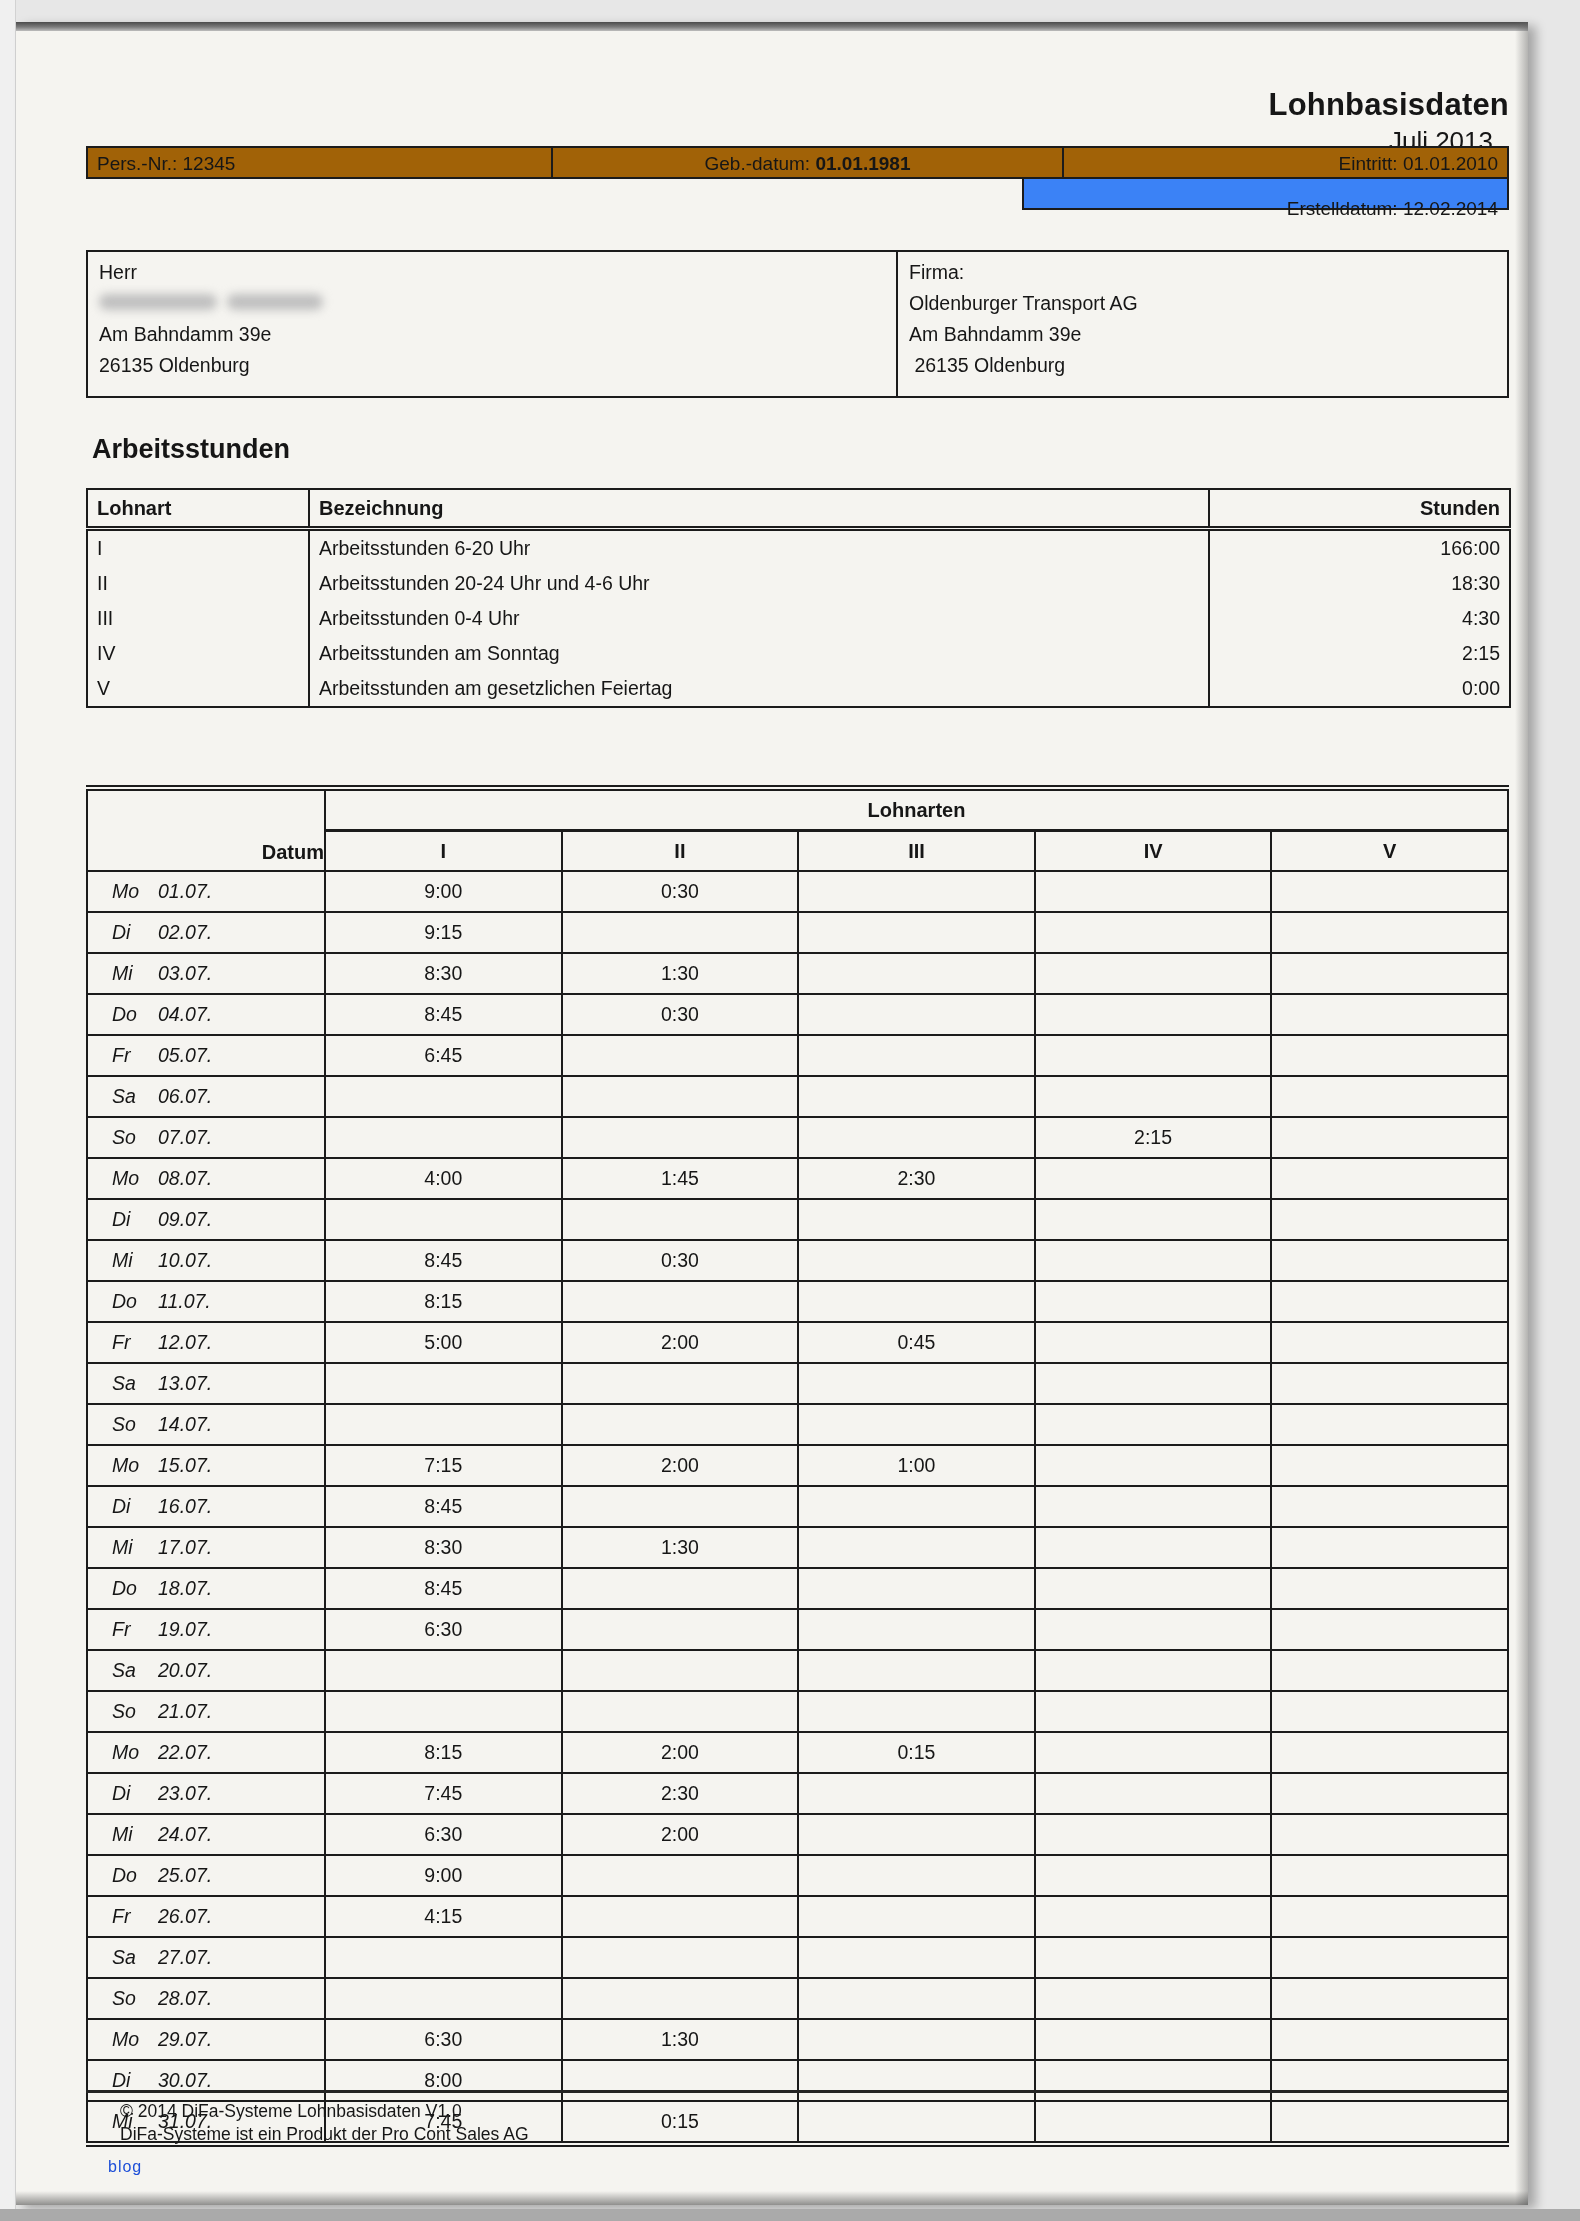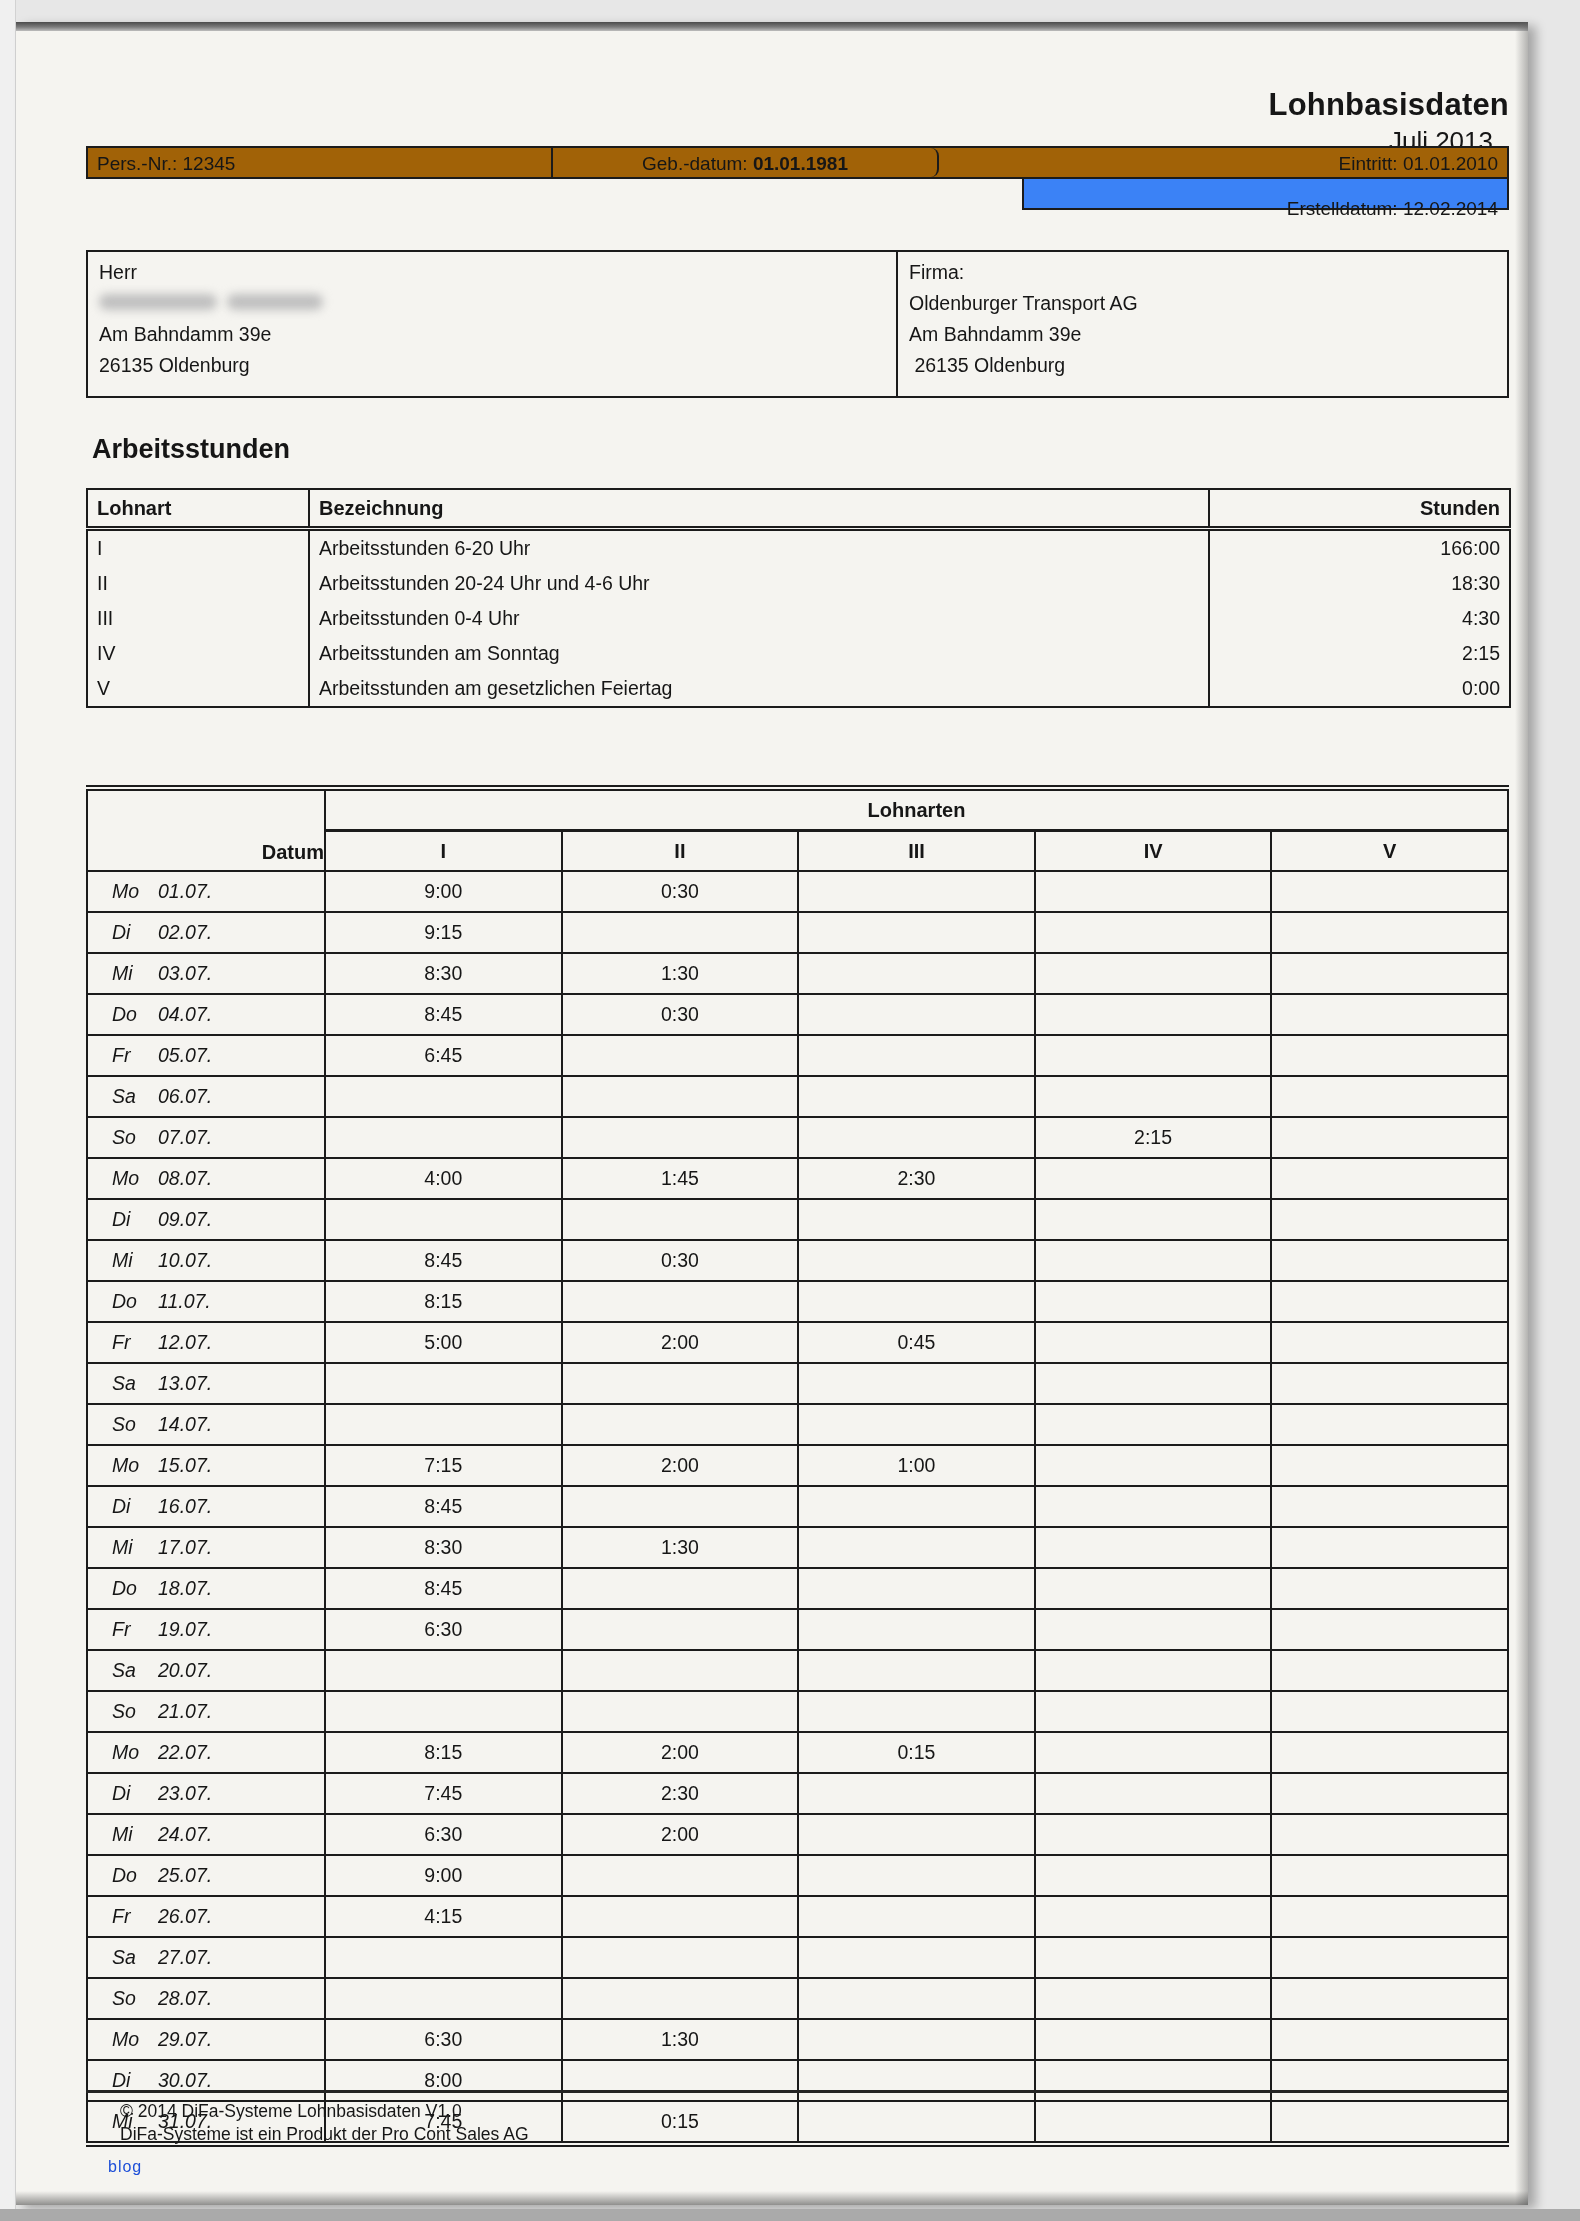--- a/index.html
+++ b/index.html
@@ -30,21 +30,21 @@
   
   .doc-header{position:absolute;top:64px;left:0;width:100%;display:flex;justify-content:space-between;align-items:flex-end;flex-direction:column;}
   .doc-title{font-size:31px;font-weight:bold;line-height:38px;padding-left:6px;letter-spacing:0.2px;}
   .doc-period{font-size:26px;line-height:34px;padding-right:16px;}
 
   
   .info-bar{position:absolute;top:124px;left:0;width:1423px;height:66px;font-size:19px;}
   .info-row1{position:absolute;top:0;left:0;width:1423px;height:33px;display:flex;border:2px solid #1b1b1b;box-sizing:border-box;background:#a16207;}
   .info-cell{box-sizing:border-box;padding:3px 9px 0 9px;line-height:25px;white-space:nowrap;overflow:hidden;}
   .info-c1{width:465px;border-right:2px solid #1b1b1b;}
-  .info-c2{width:386px;border-right:2px solid #1b1b1b;text-align:center;border-radius:8px;}
+  .info-c2{width:511px;border-right:2px solid #1b1b1b;text-align:center;}
   .info-c3{flex:1;text-align:right;}
   .info-row2{position:absolute;top:31px;right:0;width:487px;height:33px;border:2px solid #1b1b1b;box-sizing:border-box;text-align:right;padding:17px 9px 0 9px;line-height:25px;background:#3b82f6;}
   .b{font-weight:bold;}
 
   
   .addr{position:absolute;top:228px;height:148px;border:2px solid #1b1b1b;box-sizing:border-box;padding:5px 11px;font-size:19.5px;line-height:31px;background:#f5f4f0;}
   .addr-left{left:0;width:941px;}
   .addr-right{left:810px;width:613px;}
   .addr-line{white-space:pre;}
   .name-redacted{height:20px;margin:6px 0 5px 0;display:flex;gap:10px;}

